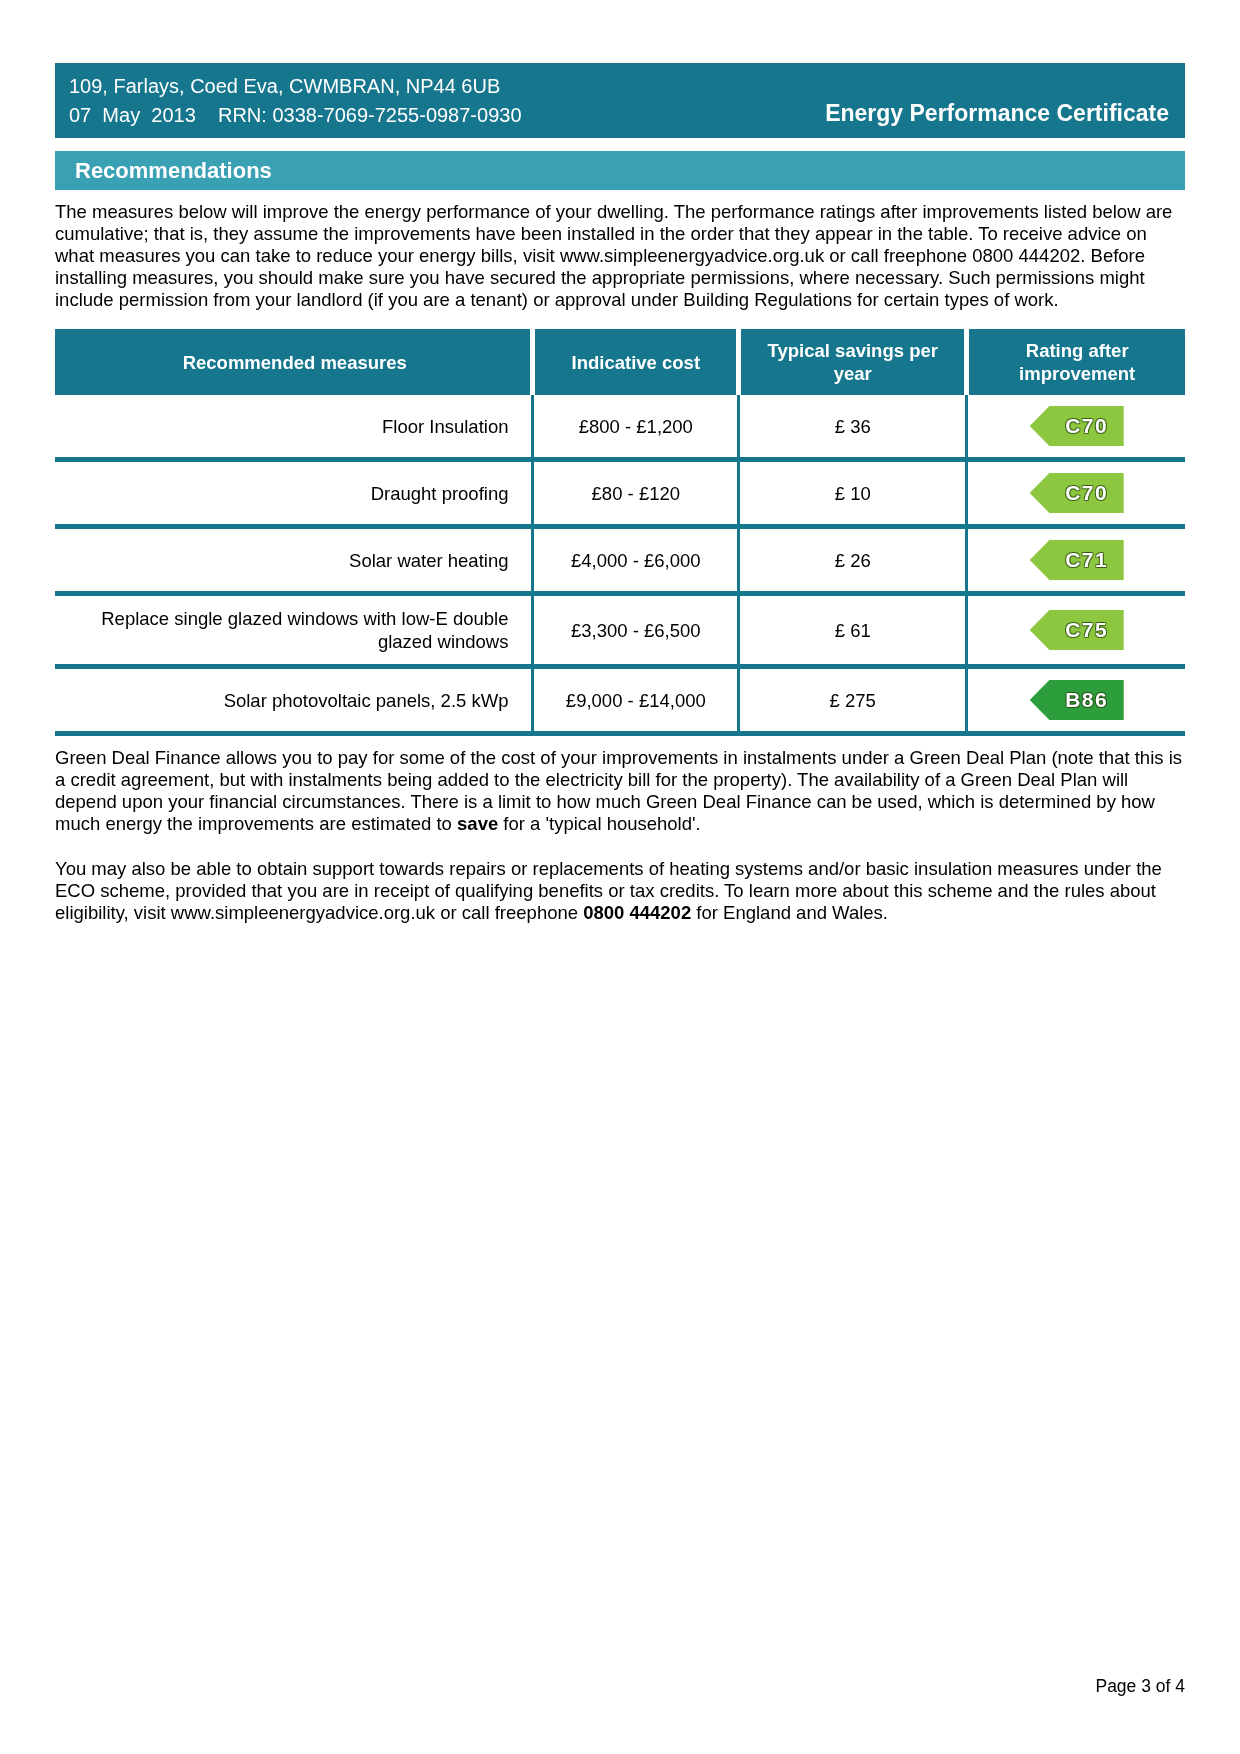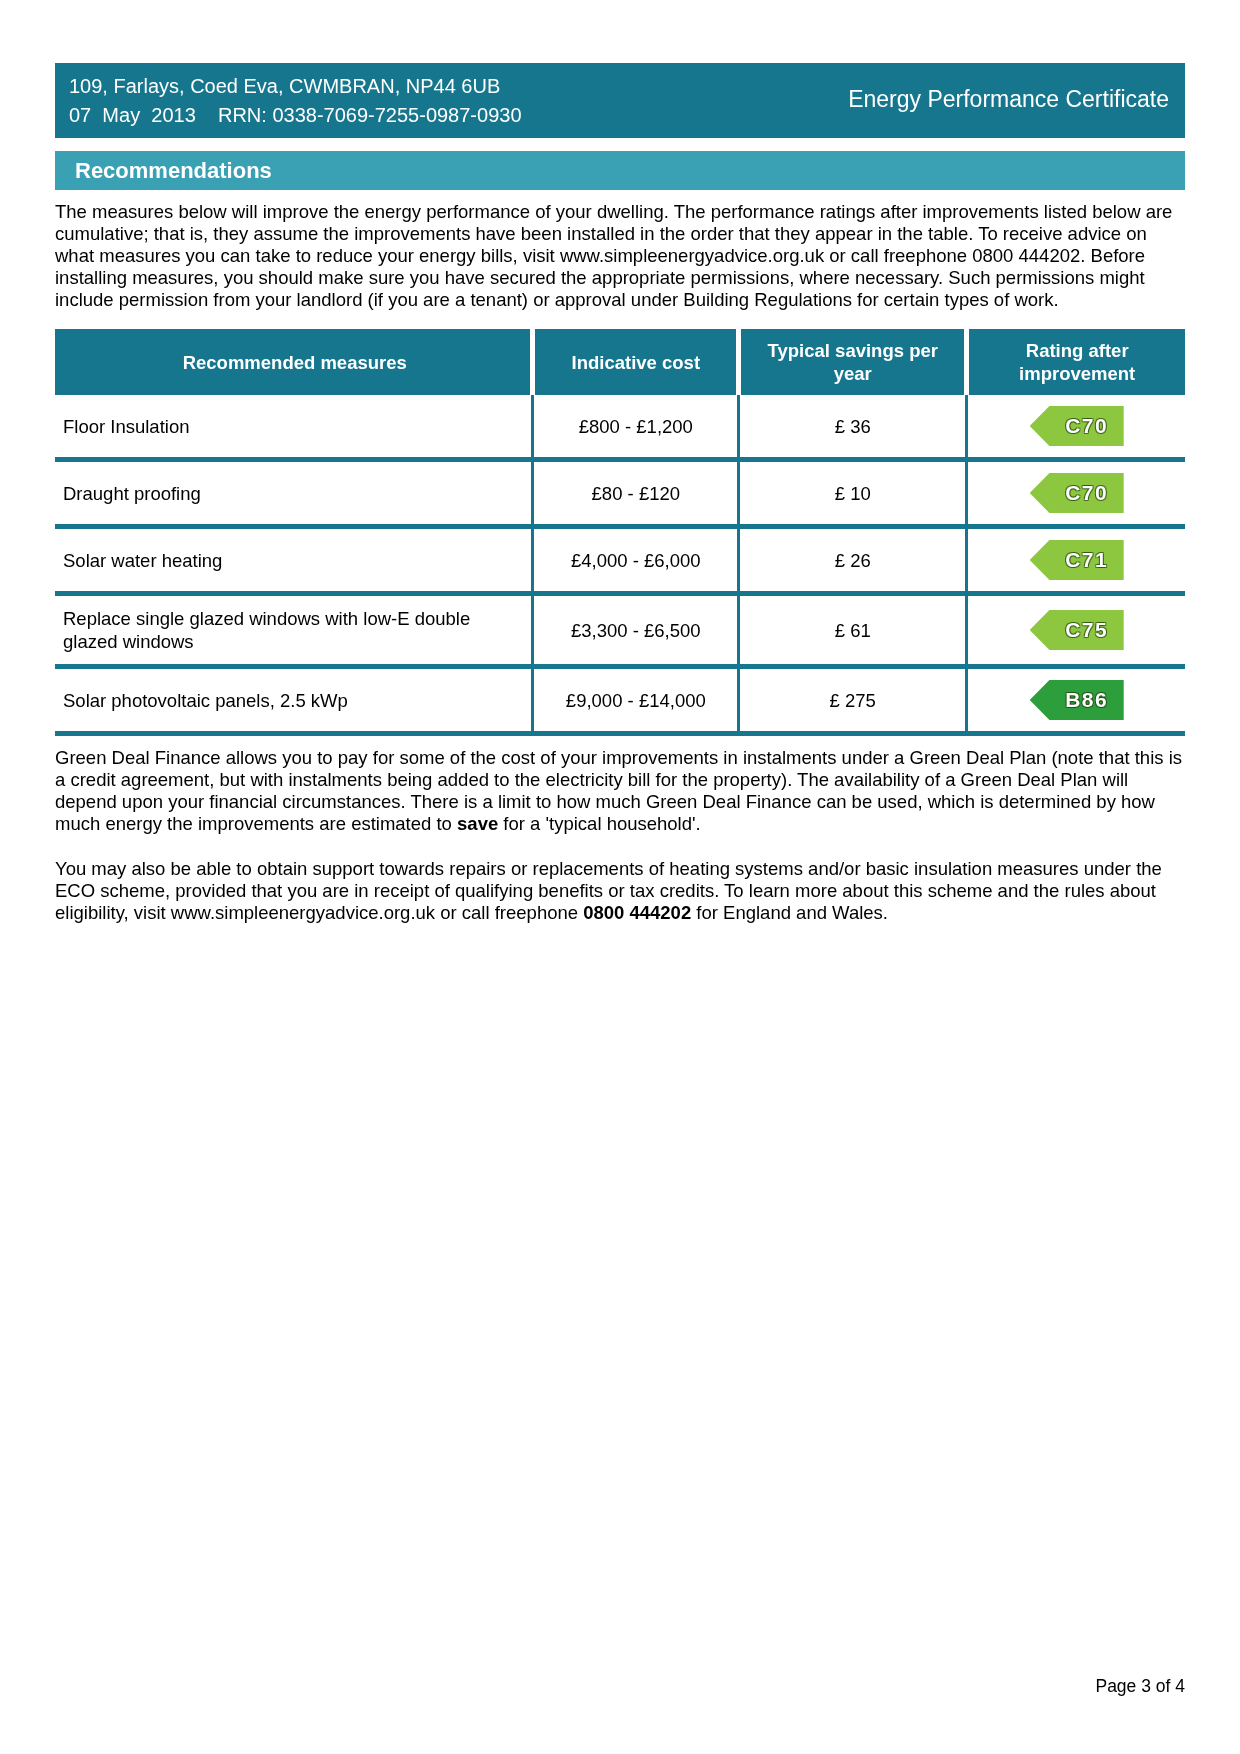--- a/index.html
+++ b/index.html
@@ -25,22 +25,22 @@
     justify-content: space-between;
     align-items: stretch;
     padding: 9px 16px 8px 14px;
     color: #ffffff;
   }
   .cert-header .addr-block { display: flex; flex-direction: column; justify-content: space-between; }
   .cert-header .addr-line { font-size: 20px; line-height: 29px; white-space: pre-wrap; }
   .cert-header .doc-title {
     align-self: flex-end;
     font-size: 23px;
-    font-weight: normal;
-    margin-bottom: 17px;
+    font-weight: bold;
+    margin-bottom: 3px;
   }
   
   .band {
     margin-top: 13px;
     background: var(--teal-light, #3aa0b4);
     height: 39px;
     line-height: 39px;
     padding-left: 20px;
     color: #ffffff;
     font-size: 22px;
@@ -80,21 +80,21 @@
   .rec-table th + th { border-left: 5px solid #ffffff; }
   .rec-table td {
     background: #ffffff;
     padding: 11px 6px;
     vertical-align: middle;
     text-align: center;
     line-height: 23px;
   }
   .rec-table td + td { border-left: 3px solid var(--teal-dark, #15768d); }
   .rec-table tbody tr + tr td { border-top: 5px solid var(--teal-dark, #15768d); }
-  .rec-table td.cell-measure { text-align: left; padding-left: 8px; padding-right: 16px; }
+  .rec-table td.cell-measure { text-align: right; padding-left: 8px; padding-right: 23px; }
   
   .badge {
     display: inline-block;
     min-width: 94px;
     height: 40px;
     line-height: 40px;
     padding: 0 8px 0 28px;
     clip-path: polygon(0 50%, 21% 0, 100% 0, 100% 100%, 21% 100%);
     color: #ffffff;
     font-weight: bold;

